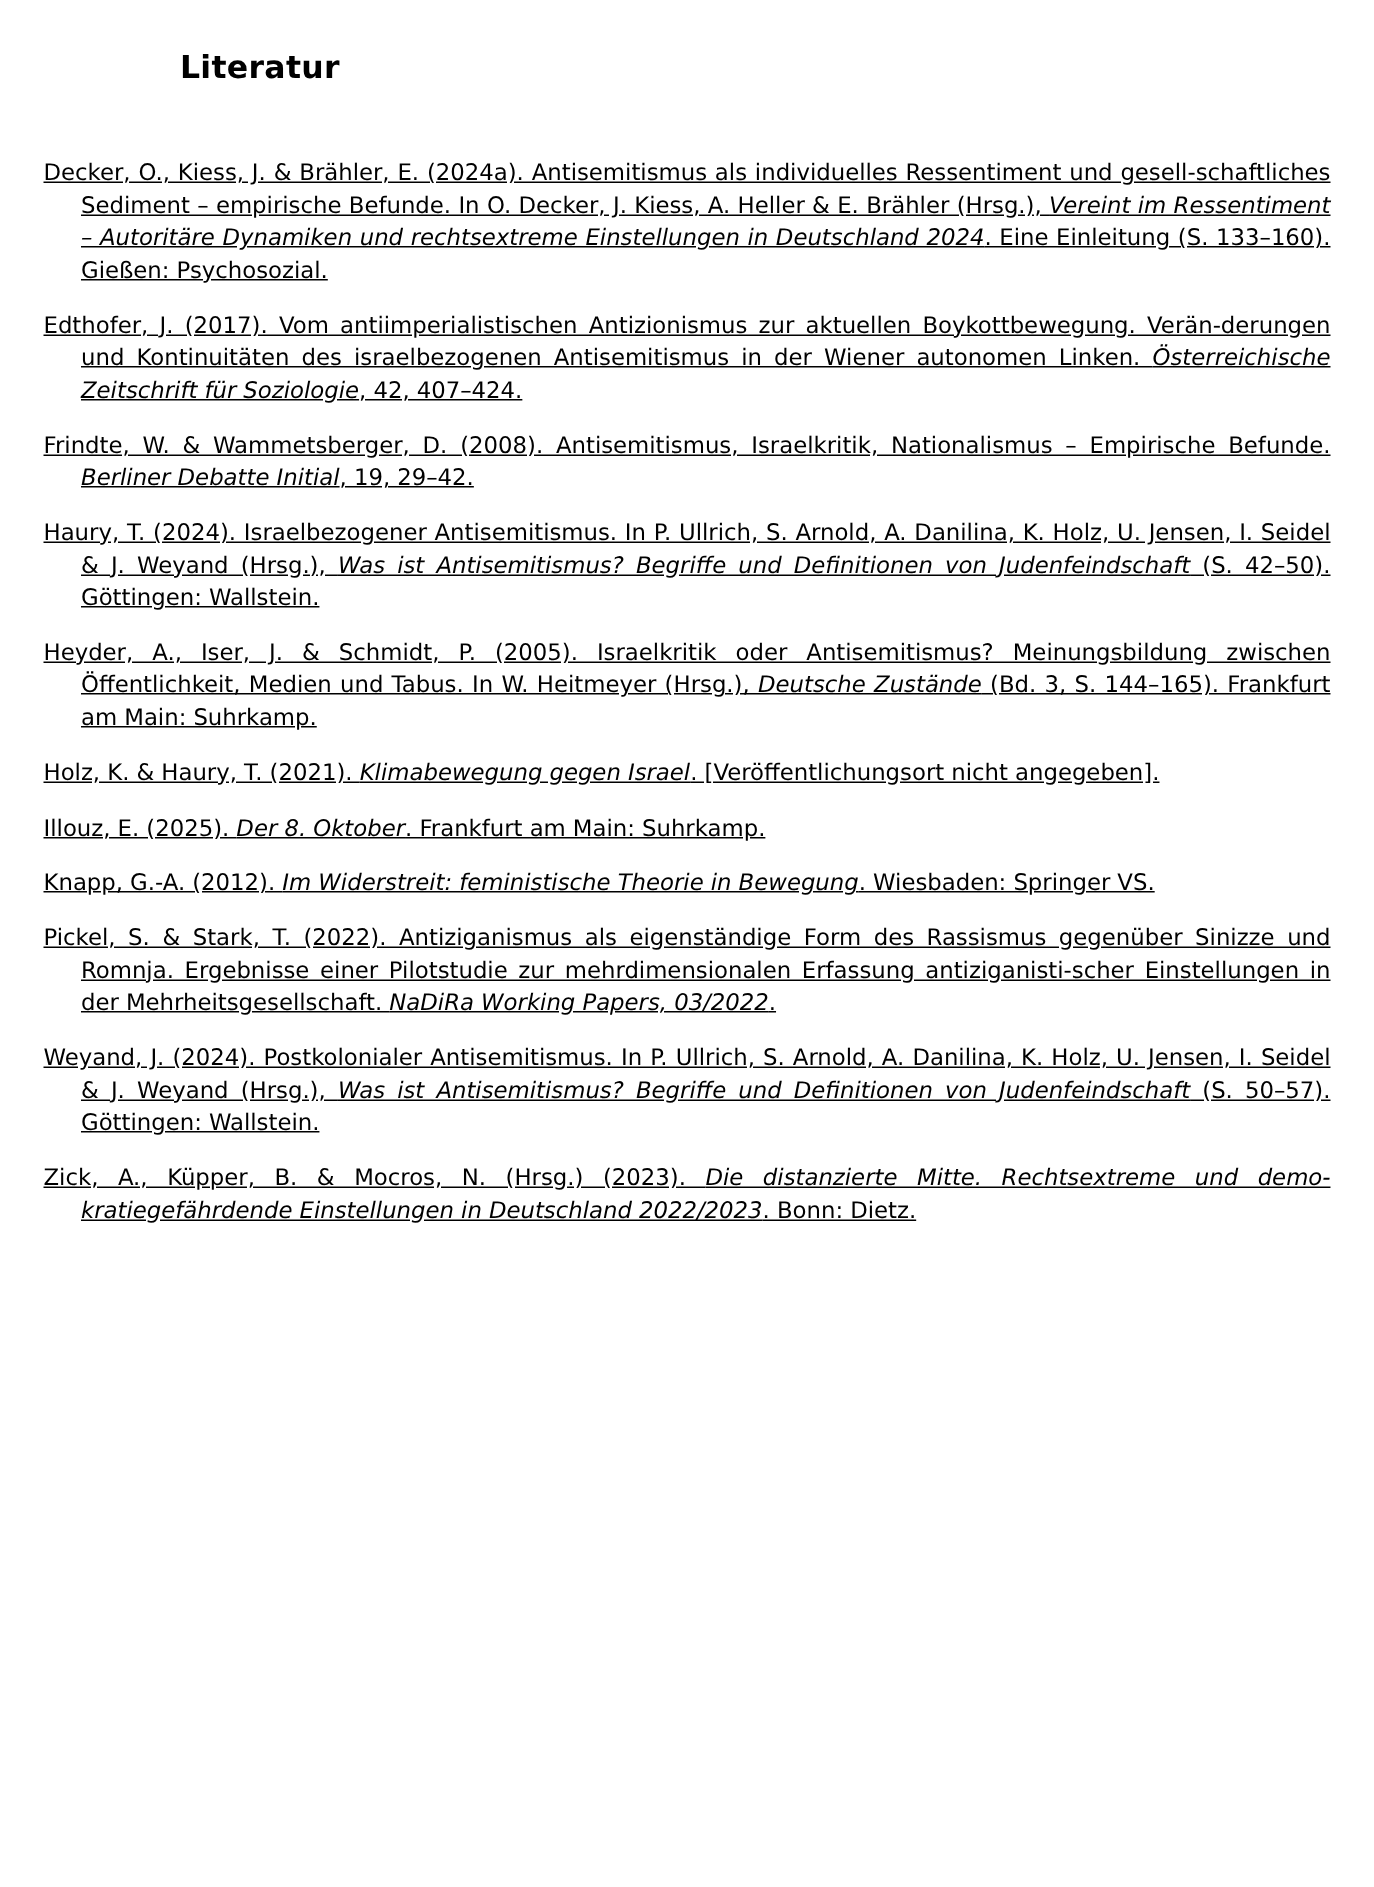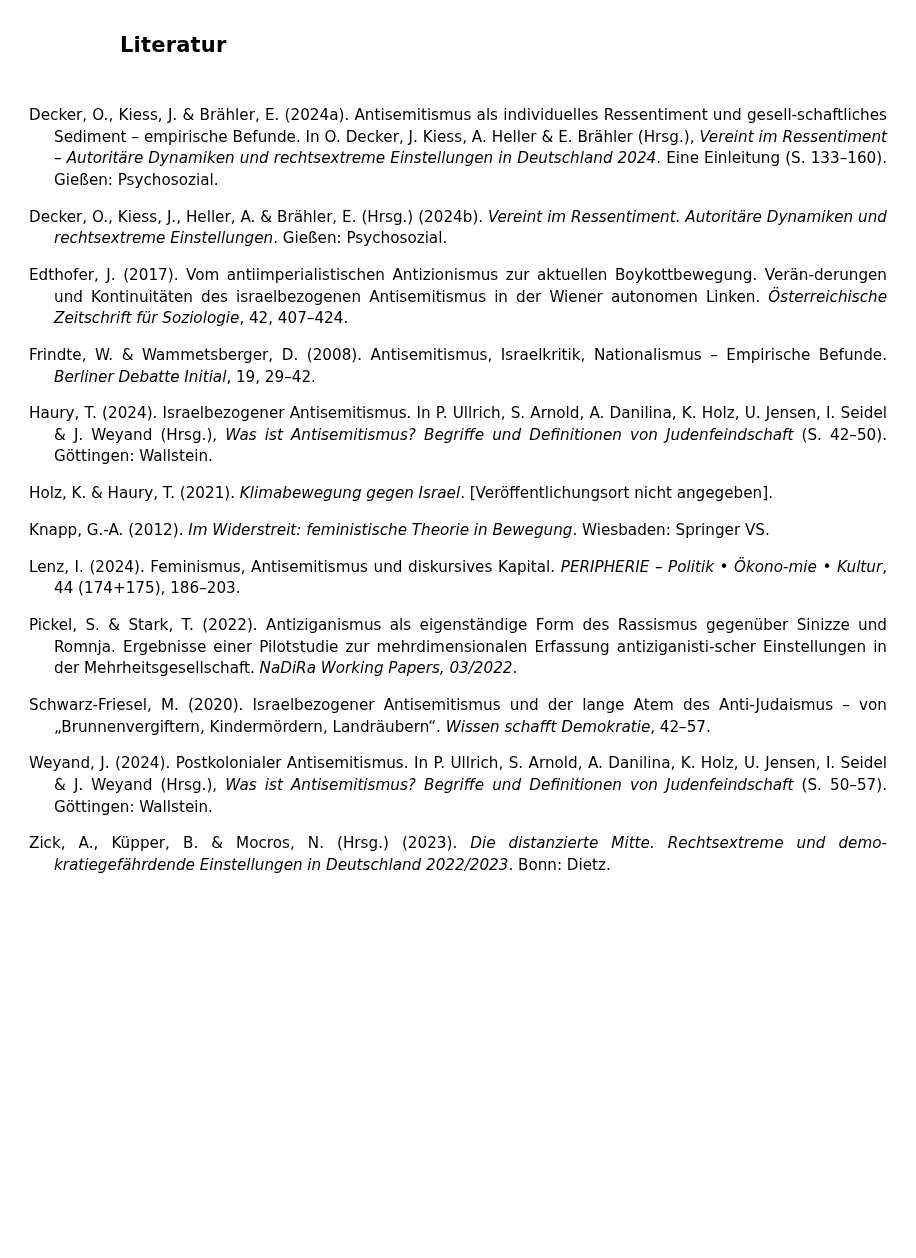--- a/index.html
+++ b/index.html
@@ -37,46 +37,46 @@
   }
   .ref-item {
     font-size: 15.2px;
     line-height: 1.42;
     margin-bottom: 9.5px;
     padding-left: 25px;
     text-indent: -25px;
     text-align: justify;
     hyphens: manual;
     word-spacing: -0.1px;
+    text-decoration: underline;
   }
   .ref-item i {
     font-style: italic;
   }
   .page-footer-bar {
     position: absolute;
     left: 0;
     bottom: 0;
     width: 916px;
     height: 8px;
     background: #ffffff;
   }
 </style>
 </head>
 <body>
 
 <div class="page">
   <div class="page-title">Literatur</div>
   <div class="ref-list">
       <p class="ref-item">Decker, O., Kiess, J. &amp; Brähler, E. (2024a). Antisemitismus als individuelles Ressentiment und gesell-schaftliches Sediment – empirische Befunde. In O. Decker, J. Kiess, A. Heller &amp; E. Brähler (Hrsg.), <i>Vereint im Ressentiment – Autoritäre Dynamiken und rechtsextreme Einstellungen in Deutschland 2024</i>. Eine Einleitung (S. 133–160). Gießen: Psychosozial.</p>
-      <p class="ref-item">Decker, O., Kiess, J., Heller, A. &amp; Brähler, E. (Hrsg.) (2024b). <i>Vereint im Ressentiment. Autoritäre Dynamiken und rechtsextreme Einstellungen</i>. Gießen: Psychosozial.</p>
       <p class="ref-item">Edthofer, J. (2017). Vom antiimperialistischen Antizionismus zur aktuellen Boykottbewegung. Verän-derungen und Kontinuitäten des israelbezogenen Antisemitismus in der Wiener autonomen Linken. <i>Österreichische Zeitschrift für Soziologie</i>, 42, 407–424.</p>
       <p class="ref-item">Frindte, W. &amp; Wammetsberger, D. (2008). Antisemitismus, Israelkritik, Nationalismus – Empirische Befunde. <i>Berliner Debatte Initial</i>, 19, 29–42.</p>
       <p class="ref-item">Haury, T. (2024). Israelbezogener Antisemitismus. In P. Ullrich, S. Arnold, A. Danilina, K. Holz, U. Jensen, I. Seidel &amp; J. Weyand (Hrsg.), <i>Was ist Antisemitismus? Begriffe und Definitionen von Judenfeindschaft</i> (S. 42–50). Göttingen: Wallstein.</p>
+      <p class="ref-item">Heyder, A., Iser, J. &amp; Schmidt, P. (2005). Israelkritik oder Antisemitismus? Meinungsbildung zwischen Öffentlichkeit, Medien und Tabus. In W. Heitmeyer (Hrsg.), <i>Deutsche Zustände</i> (Bd. 3, S. 144–165). Frankfurt am Main: Suhrkamp.</p>
       <p class="ref-item">Holz, K. &amp; Haury, T. (2021). <i>Klimabewegung gegen Israel</i>. [Veröffentlichungsort nicht angegeben].</p>
+      <p class="ref-item">Illouz, E. (2025). <i>Der 8. Oktober</i>. Frankfurt am Main: Suhrkamp.</p>
       <p class="ref-item">Knapp, G.-A. (2012). <i>Im Widerstreit: feministische Theorie in Bewegung</i>. Wiesbaden: Springer VS.</p>
-      <p class="ref-item">Lenz, I. (2024). Feminismus, Antisemitismus und diskursives Kapital. <i>PERIPHERIE – Politik • Ökono-mie • Kultur</i>, 44 (174+175), 186–203.</p>
       <p class="ref-item">Pickel, S. &amp; Stark, T. (2022). Antiziganismus als eigenständige Form des Rassismus gegenüber Sinizze und Romnja. Ergebnisse einer Pilotstudie zur mehrdimensionalen Erfassung antiziganisti-scher Einstellungen in der Mehrheitsgesellschaft. <i>NaDiRa Working Papers, 03/2022</i>.</p>
-      <p class="ref-item">Schwarz-Friesel, M. (2020). Israelbezogener Antisemitismus und der lange Atem des Anti-Judaismus – von „Brunnenvergiftern, Kindermördern, Landräubern“. <i>Wissen schafft Demokratie</i>, 42–57.</p>
       <p class="ref-item">Weyand, J. (2024). Postkolonialer Antisemitismus. In P. Ullrich, S. Arnold, A. Danilina, K. Holz, U. Jensen, I. Seidel &amp; J. Weyand (Hrsg.), <i>Was ist Antisemitismus? Begriffe und Definitionen von Judenfeindschaft</i> (S. 50–57). Göttingen: Wallstein.</p>
       <p class="ref-item">Zick, A., Küpper, B. &amp; Mocros, N. (Hrsg.) (2023). <i>Die distanzierte Mitte. Rechtsextreme und demo-kratiegefährdende Einstellungen in Deutschland 2022/2023</i>. Bonn: Dietz.</p>
     </div>
   <div class="page-footer-bar"></div>
 </div>
 
 </body></html>

